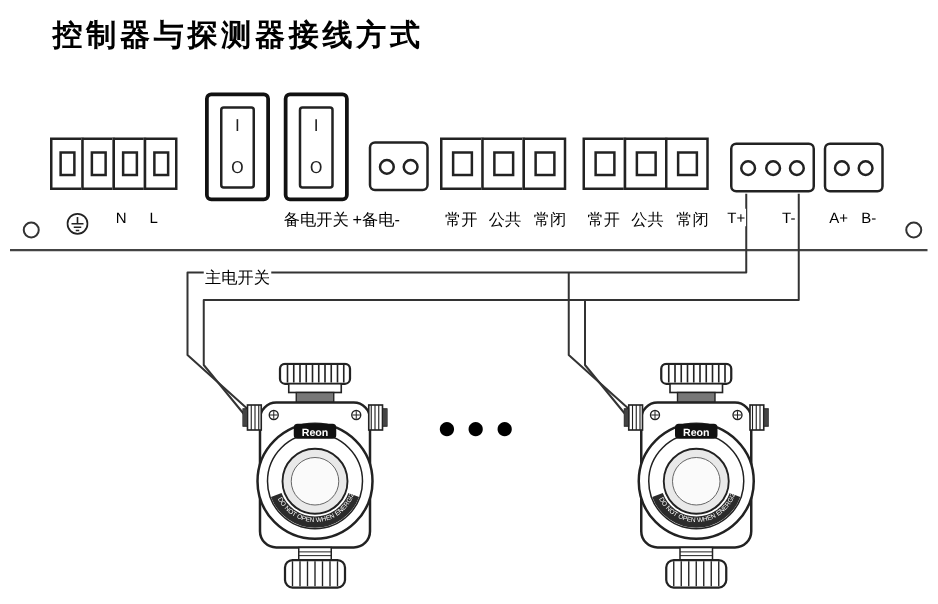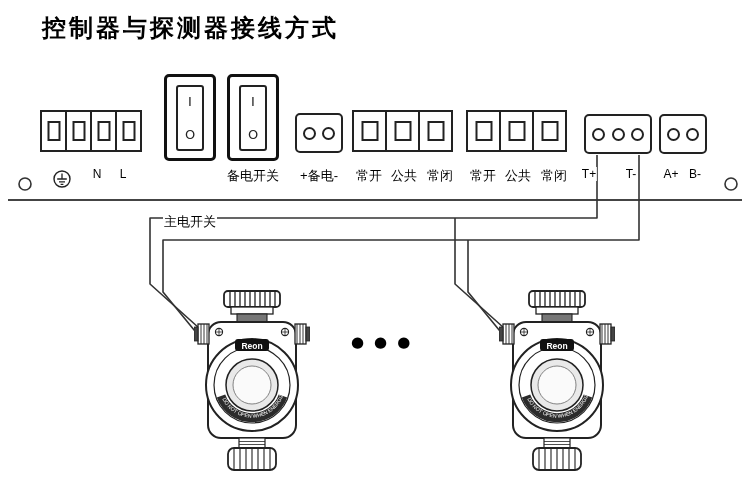--- a/index.html
+++ b/index.html
@@ -120,21 +120,21 @@
 
   <svg class="groundicon" width="18" height="18" viewBox="0 0 18 18">
     <circle cx="9" cy="9" r="8" fill="#fff" stroke="#222" stroke-width="1.4"></circle>
     <path d="M9 3.5 V9 M4.2 9 H13.8 M6 11.8 H12 M7.6 14.4 H10.4" stroke="#222" stroke-width="1.3" fill="none"></path>
   </svg>
 
   <div class="lbl sm" style="left:97px;">N</div>
   <div class="lbl sm" style="left:123px;">L</div>
   <div class="lbl" style="left:190px;margin-top:46px;">主电开关</div>
   <div class="lbl" style="left:253px;">备电开关</div>
-  <div class="lbl" style="left:319px;">+备电-</div>
+  <div class="lbl" style="left:301px;">+备电-</div>
   <div class="lbl" style="left:369px;">常开</div>
   <div class="lbl" style="left:404px;">公共</div>
   <div class="lbl" style="left:440px;">常闭</div>
   <div class="lbl" style="left:483px;">常开</div>
   <div class="lbl" style="left:518px;">公共</div>
   <div class="lbl" style="left:554px;">常闭</div>
   <div class="lbl sm" style="left:589px;">T+</div>
   <div class="lbl sm" style="left:631px;">T-</div>
   <div class="lbl sm" style="left:671px;">A+</div>
   <div class="lbl sm" style="left:695px;">B-</div>

